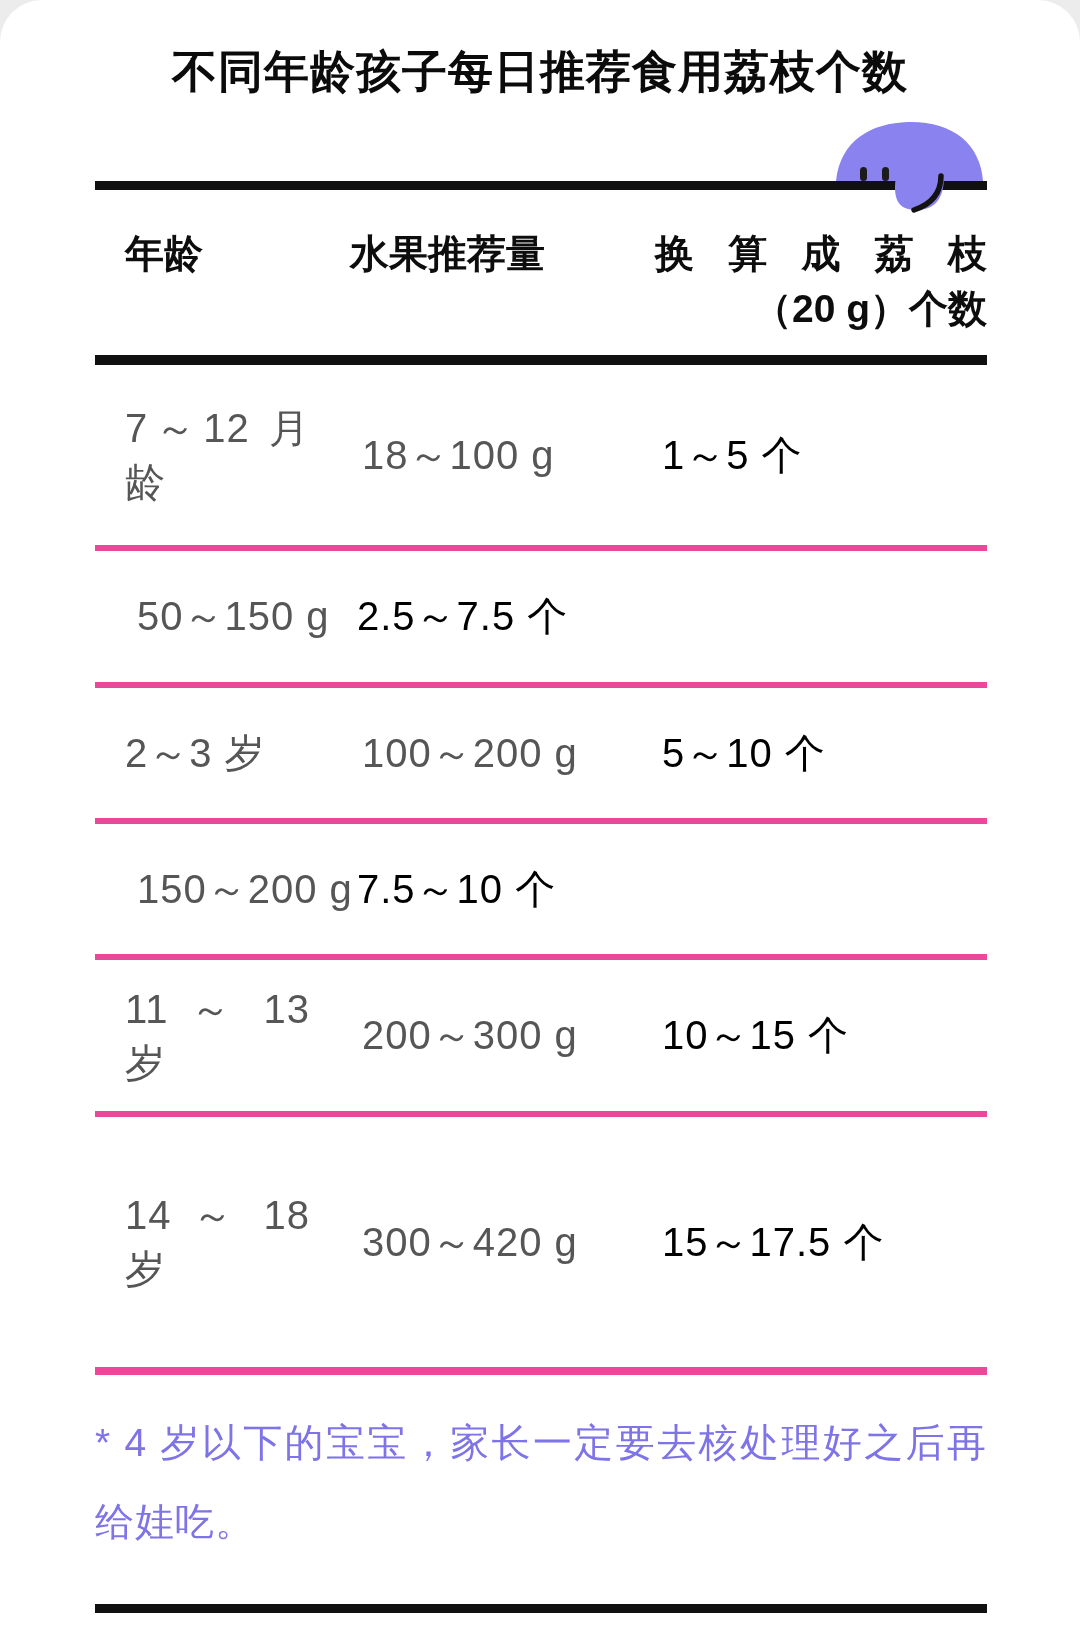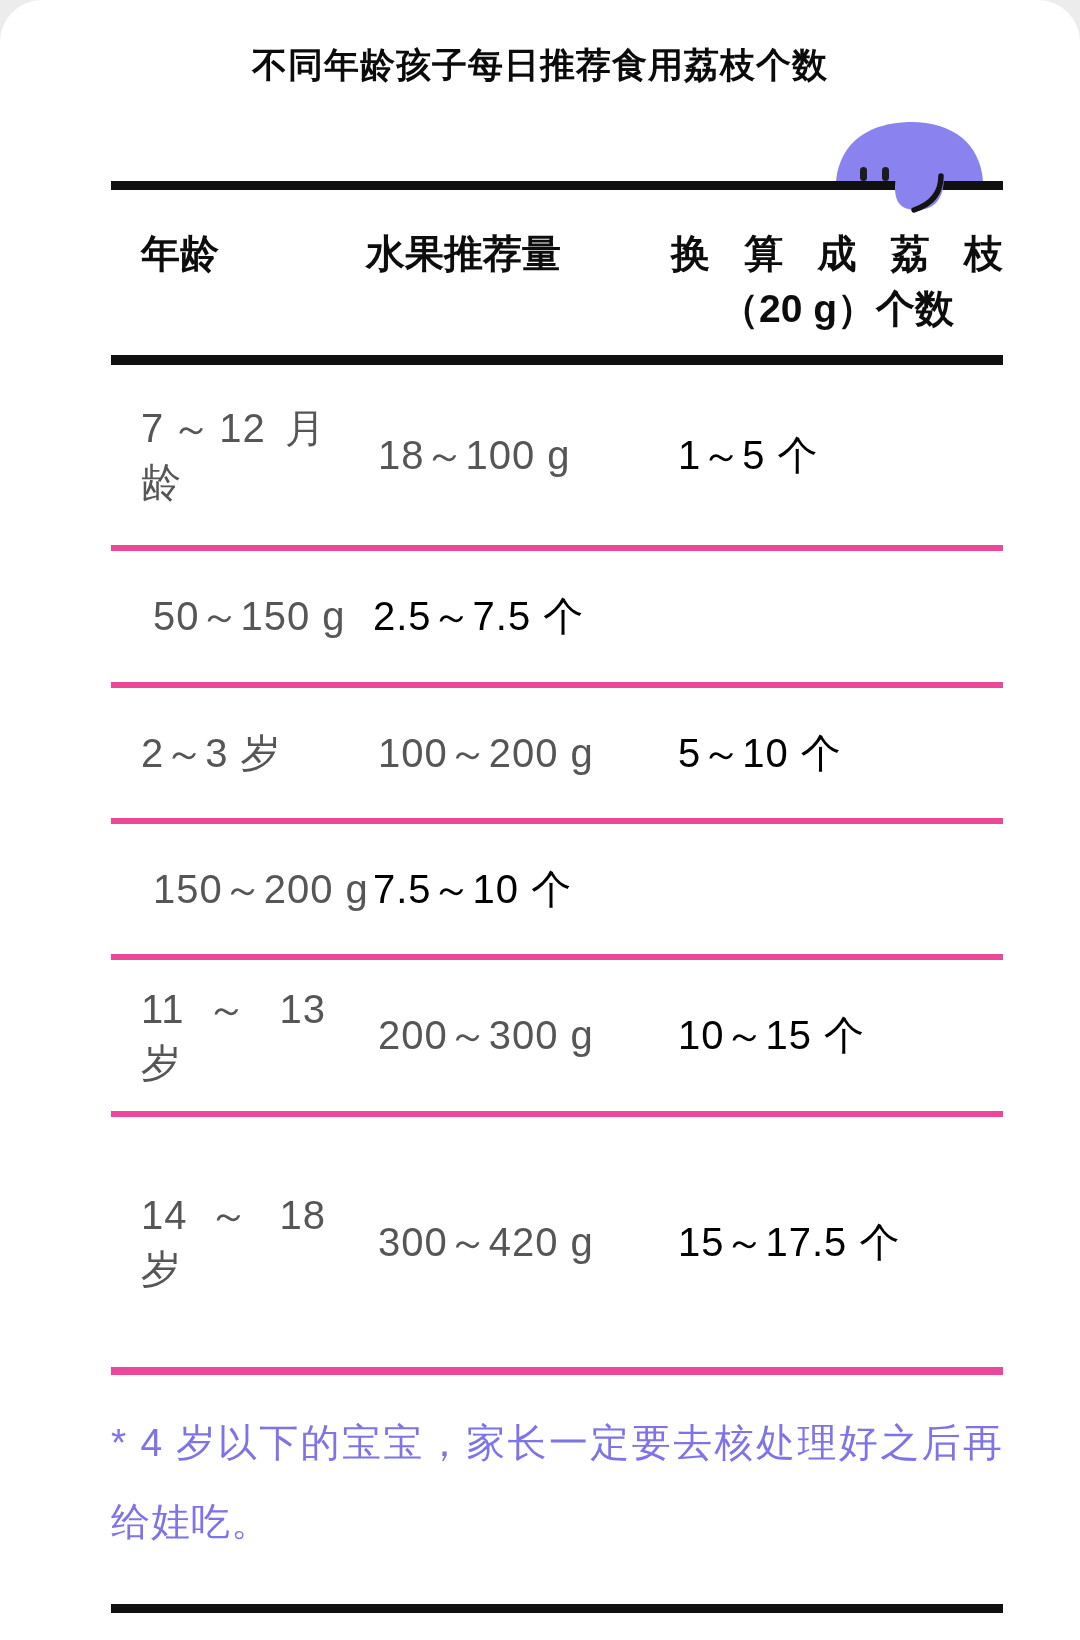--- a/index.html
+++ b/index.html
@@ -5,35 +5,35 @@
   html,body { margin:0; padding:0; background:#ececec; }
   .page {
     position:relative; width:1080px; height:1640px;
     background:#ffffff; overflow:hidden;
     border-radius:42px 42px 0 0;
     font-family:"Liberation Sans","DejaVu Sans",sans-serif;
     color:#0d0d0d;
   }
   .title {
     padding-top:42px; height:60px;
-    text-align:center; font-size:35px; font-weight:800;
+    text-align:center; font-size:45px; font-weight:800;
     color:#0b0b0b; letter-spacing:1px;
   }
-  .sheet { position:absolute; left:111px; top:181px; width:892px; }
+  .sheet { position:absolute; left:95px; top:181px; width:892px; }
 
   .tbl { border-top:9px solid #101010; }
   .hrow {
     display:grid; grid-template-columns:225px 305px 1fr;
     padding:36px 0 0 30px; height:129px; box-sizing:content-box;
     border-bottom:10px solid #101010;
     align-items:start;
   }
   .hcell { font-size:39px; font-weight:700; line-height:55px; color:#0d0d0d; }
   .hl1 { display:block; text-align:justify; text-align-last:justify; text-justify:inter-character; }
-  .hl2 { display:block; text-align:center; }
+  .hl2 { display:block; text-align:right; }
 
   .row {
     display:grid; grid-template-columns:225px 305px 1fr;
     padding-left:30px; align-items:center;
     border-bottom:6px solid #ec4899;
   }
   .row.r1{height:180px} .row.r2{height:131px} .row.r3{height:130px}
   .row.r4{height:130px} .row.r5{height:151px; border-bottom-width:6px}
   .row.r6{height:250px; border-bottom-width:8px}
 

